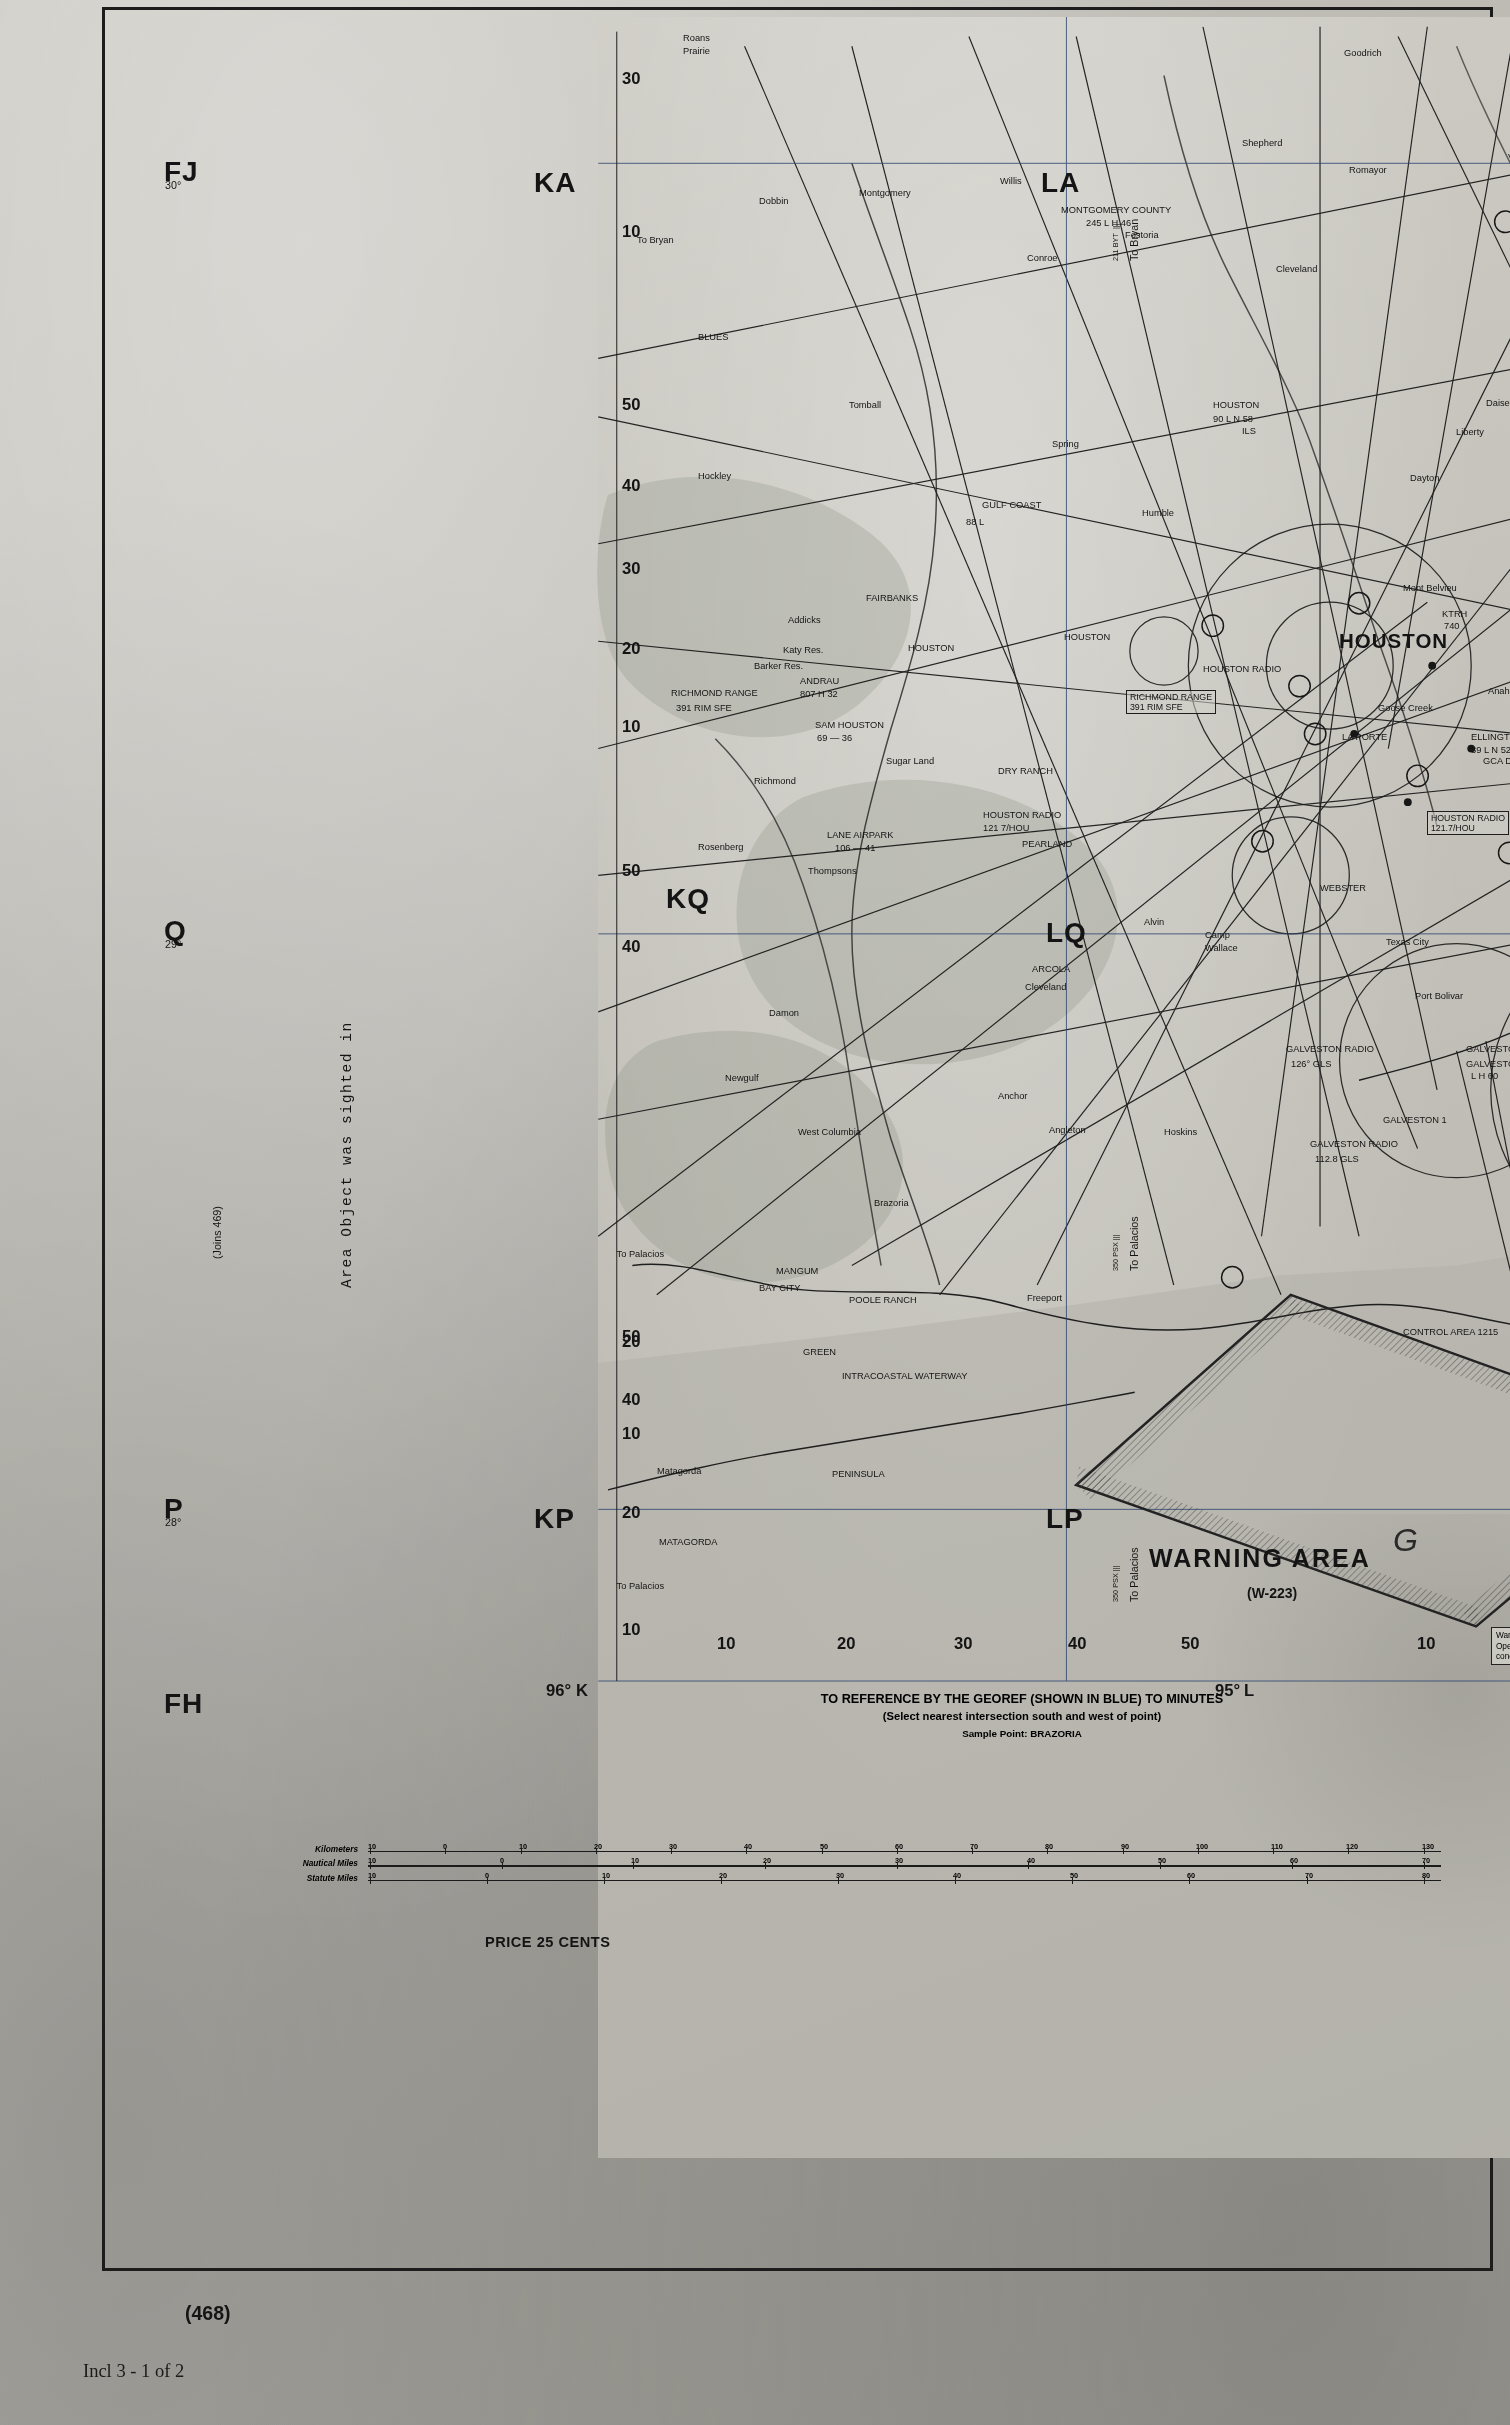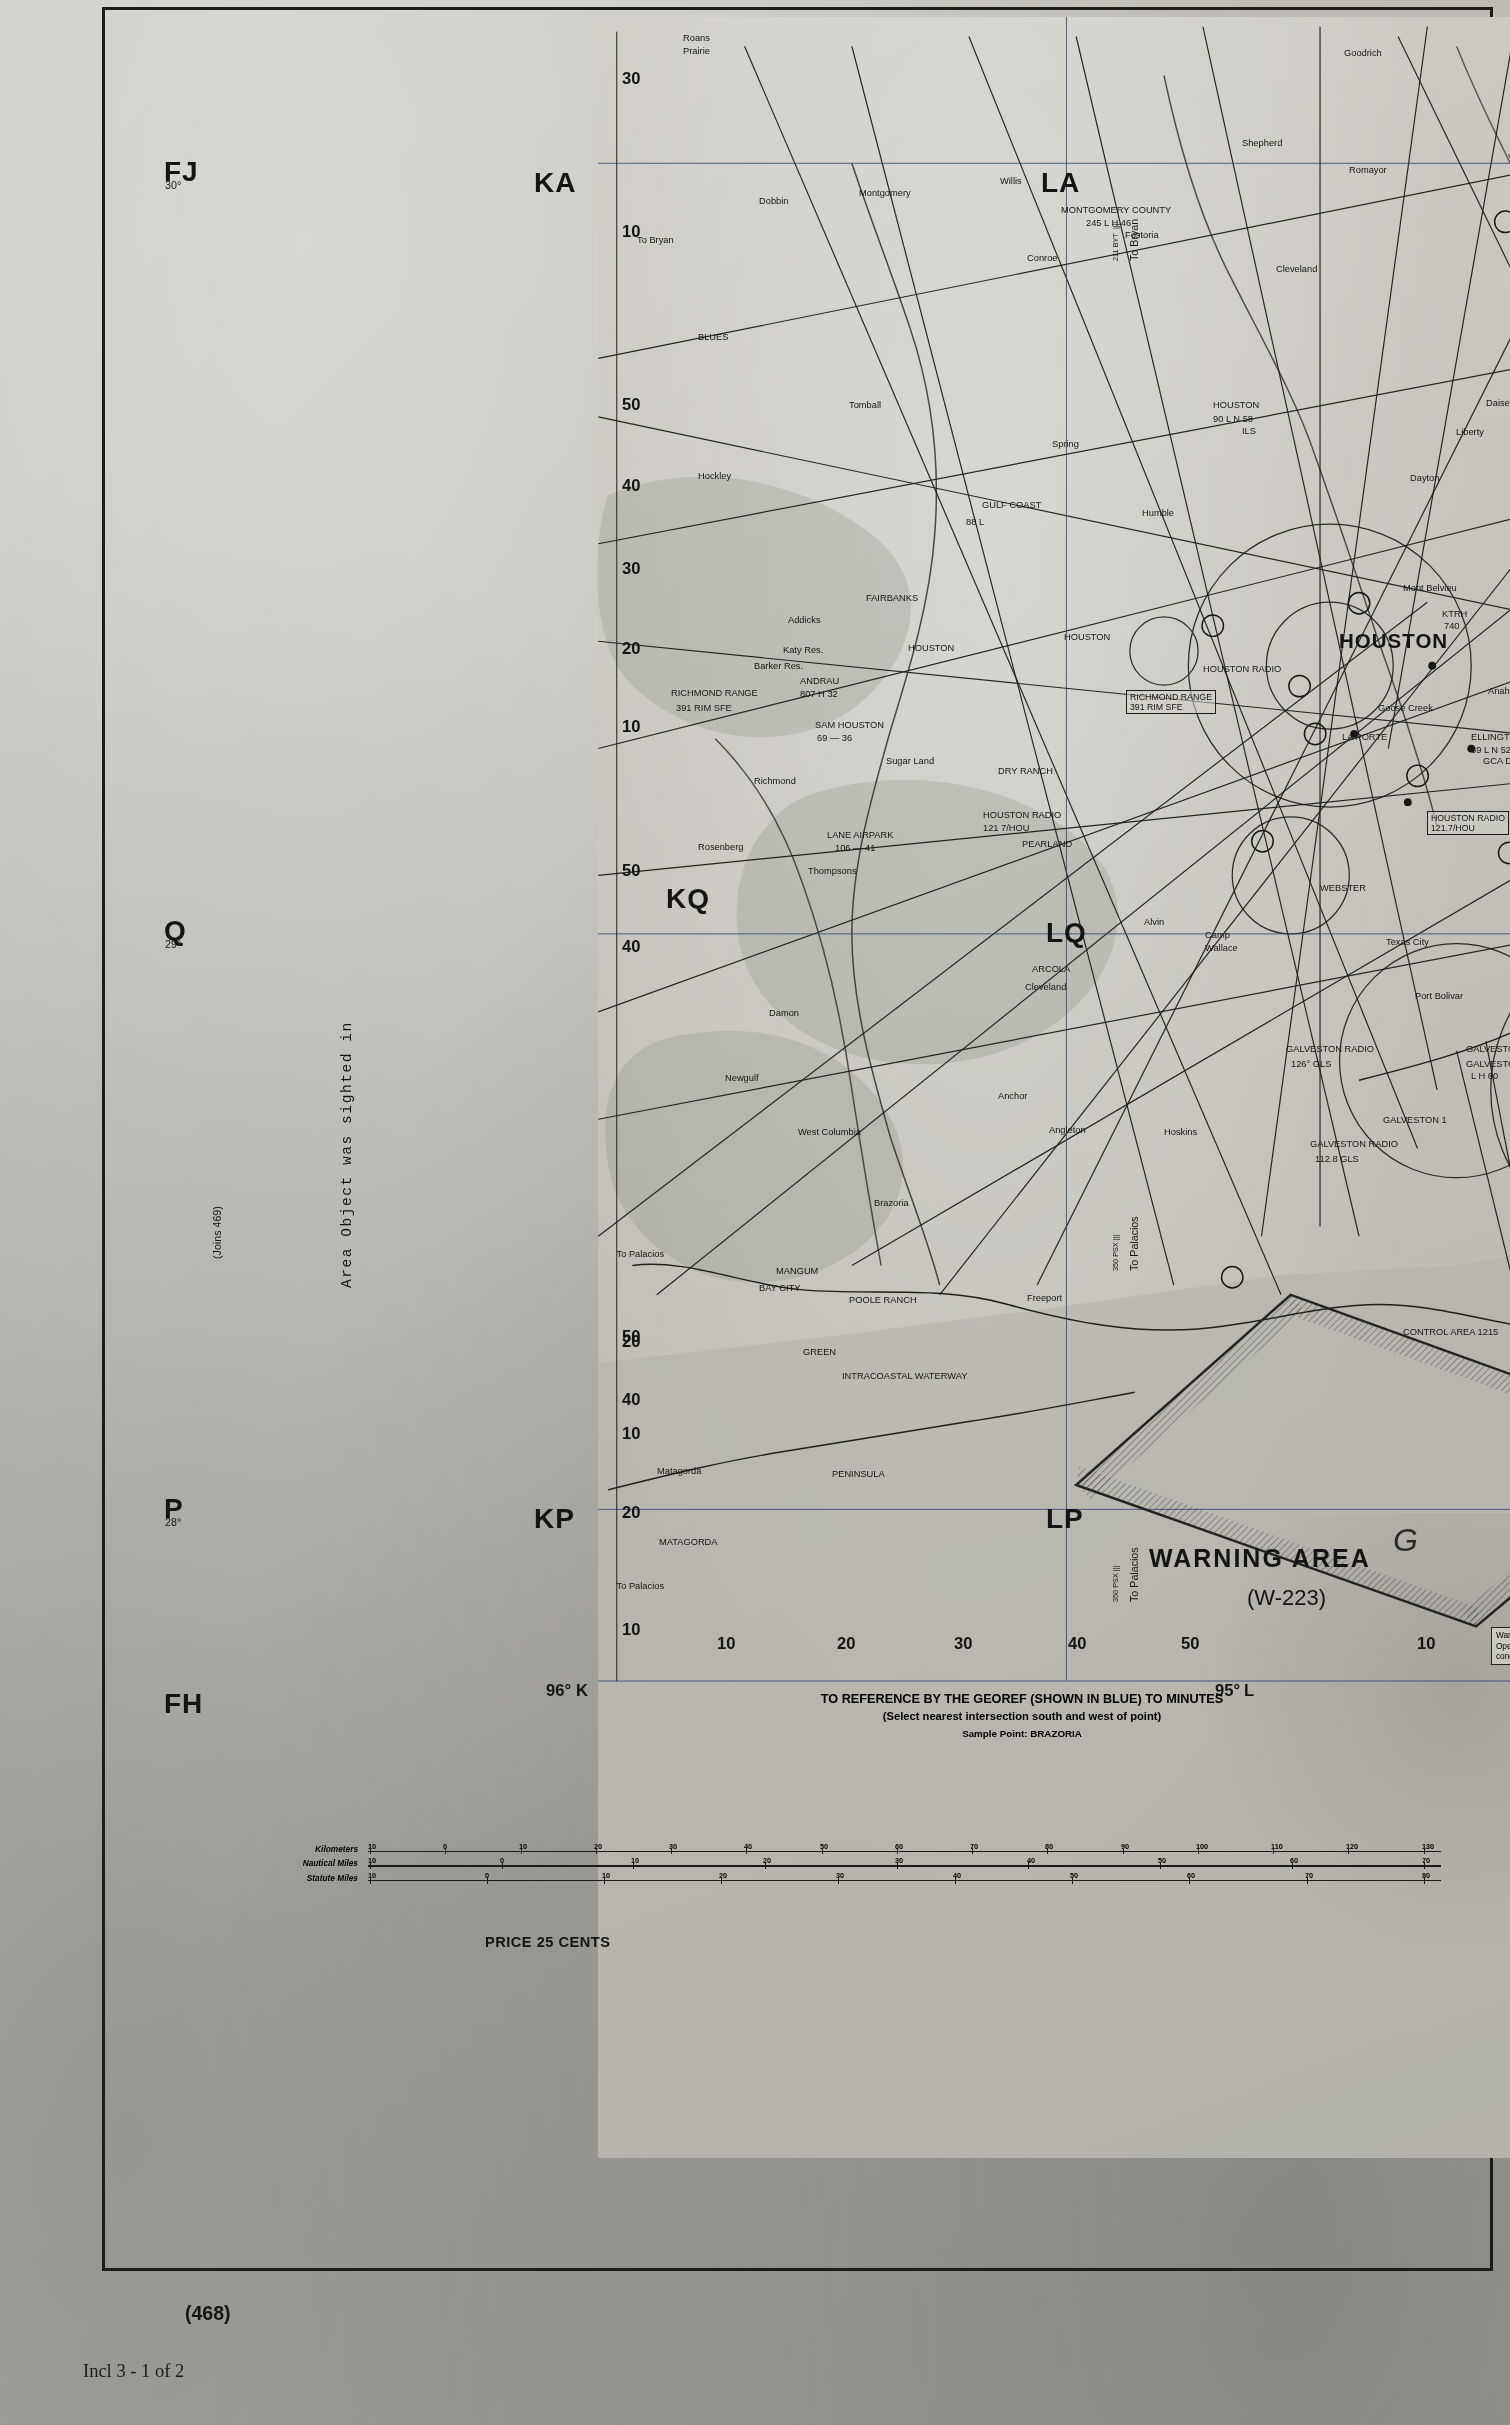--- a/index.html
+++ b/index.html
@@ -37,21 +37,21 @@
   .lbl{position:absolute;color:#141414;white-space:nowrap;}
   .big{font-size:28px;font-weight:bold;letter-spacing:1px;}
   .mid{font-size:16.6px;font-weight:bold;}
   .sm{font-size:10.7px;}
   .xs{font-size:8.8px;}
   .tiny{font-size:7.3px;}
   .rot90{transform:rotate(-90deg);transform-origin:0 0;}
   .town{font-size:9.3px;}
   .boxed{border:1px solid #1d1d1d;padding:1px 2.9px;background:rgba(210,208,200,.55);}
   .warnbig{font-size:25px;font-weight:bold;letter-spacing:2px;}
-  .warnsub{font-size:22px;font-weight:normal;}
+  .warnsub{font-size:14px;font-weight:bold;}
   .georef{font-size:12.7px;font-weight:bold;text-align:center;}
   .georef2{font-size:11.2px;font-weight:bold;text-align:center;}
   .gsmall{font-size:9.8px;}
   .credit{font-size:9.3px;font-weight:bold;text-align:center;line-height:1.35;}
   .price{font-size:14.6px;font-weight:bold;letter-spacing:0.5px;}
   .folio{font-size:19.5px;font-weight:bold;}
   .hand{font-size:18.5px;font-family:"Liberation Serif",serif;color:#1a1a1a;}
   .scalelbl{font-size:8.3px;font-weight:bold;font-style:italic;}
   .sidenote{font-size:14.6px;letter-spacing:1.5px;font-family:"Liberation Mono",monospace;}
 </style>

